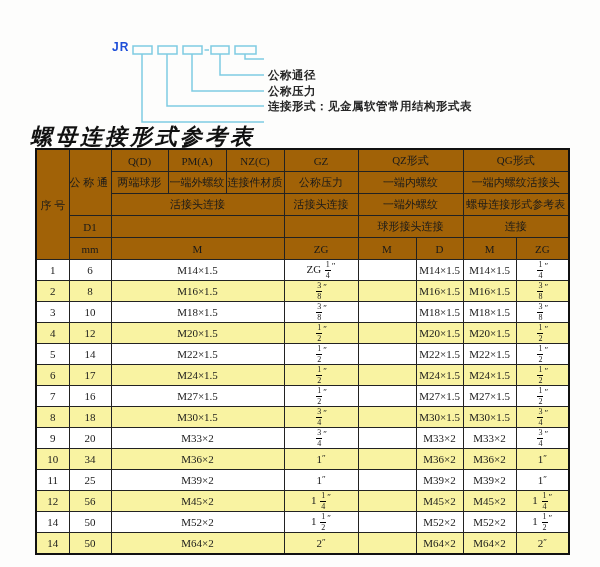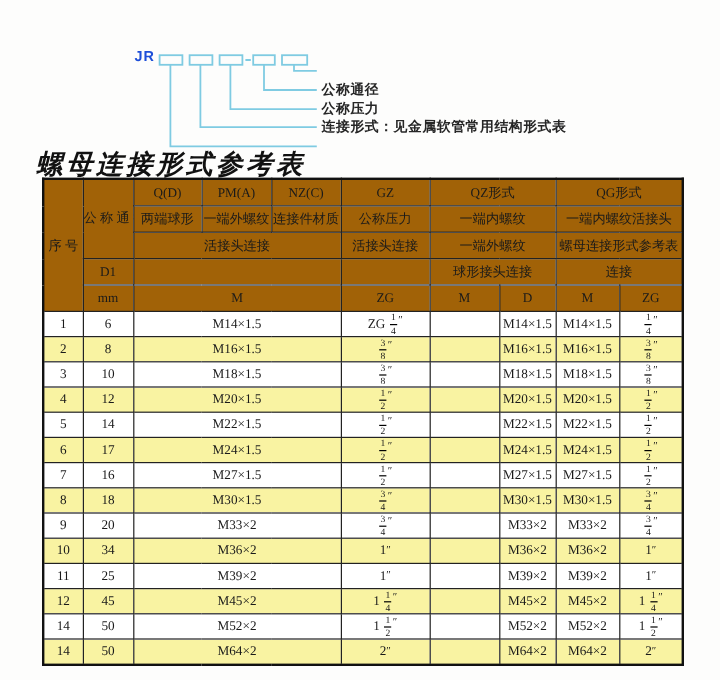--- a/index.html
+++ b/index.html
@@ -292,21 +292,21 @@
         <td><span>25</span></td>
         <td colspan="3"><span>M39×2</span></td>
         <td><span>1</span><span class="quote">″</span></td>
         <td></td>
         <td><span>M39×2</span></td>
         <td><span>M39×2</span></td>
         <td><span>1</span><span class="quote">″</span></td>
       </tr>
       <tr>
         <td><span>12</span></td>
-        <td><span>45</span></td>
+        <td><span>56</span></td>
         <td colspan="3"><span>M45×2</span></td>
         <td><span>1</span> <span class="frac">
             <span class="num">1</span>
             <span class="den">4</span>
           </span><span class="quote">″</span></td>
         <td></td>
         <td><span>M45×2</span></td>
         <td><span>M45×2</span></td>
         <td><span>1</span> <span class="frac">
             <span class="num">1</span>

